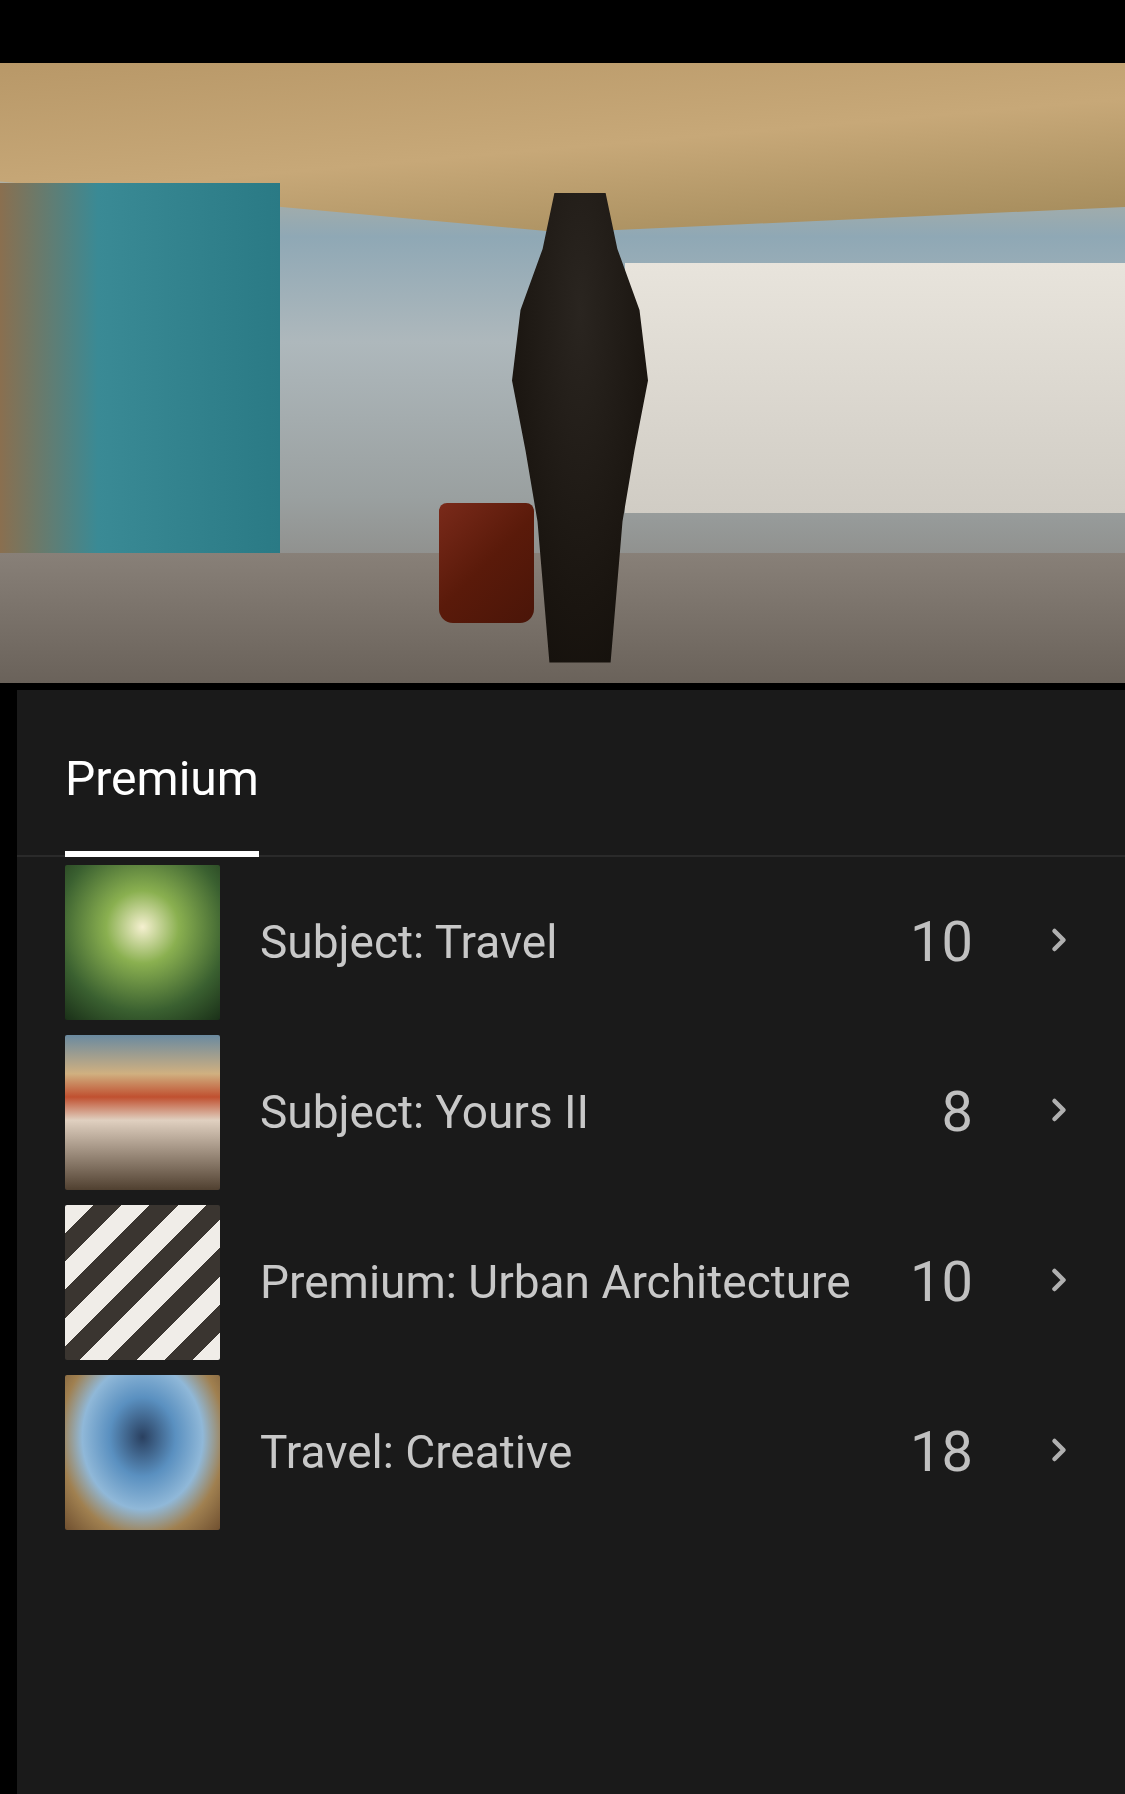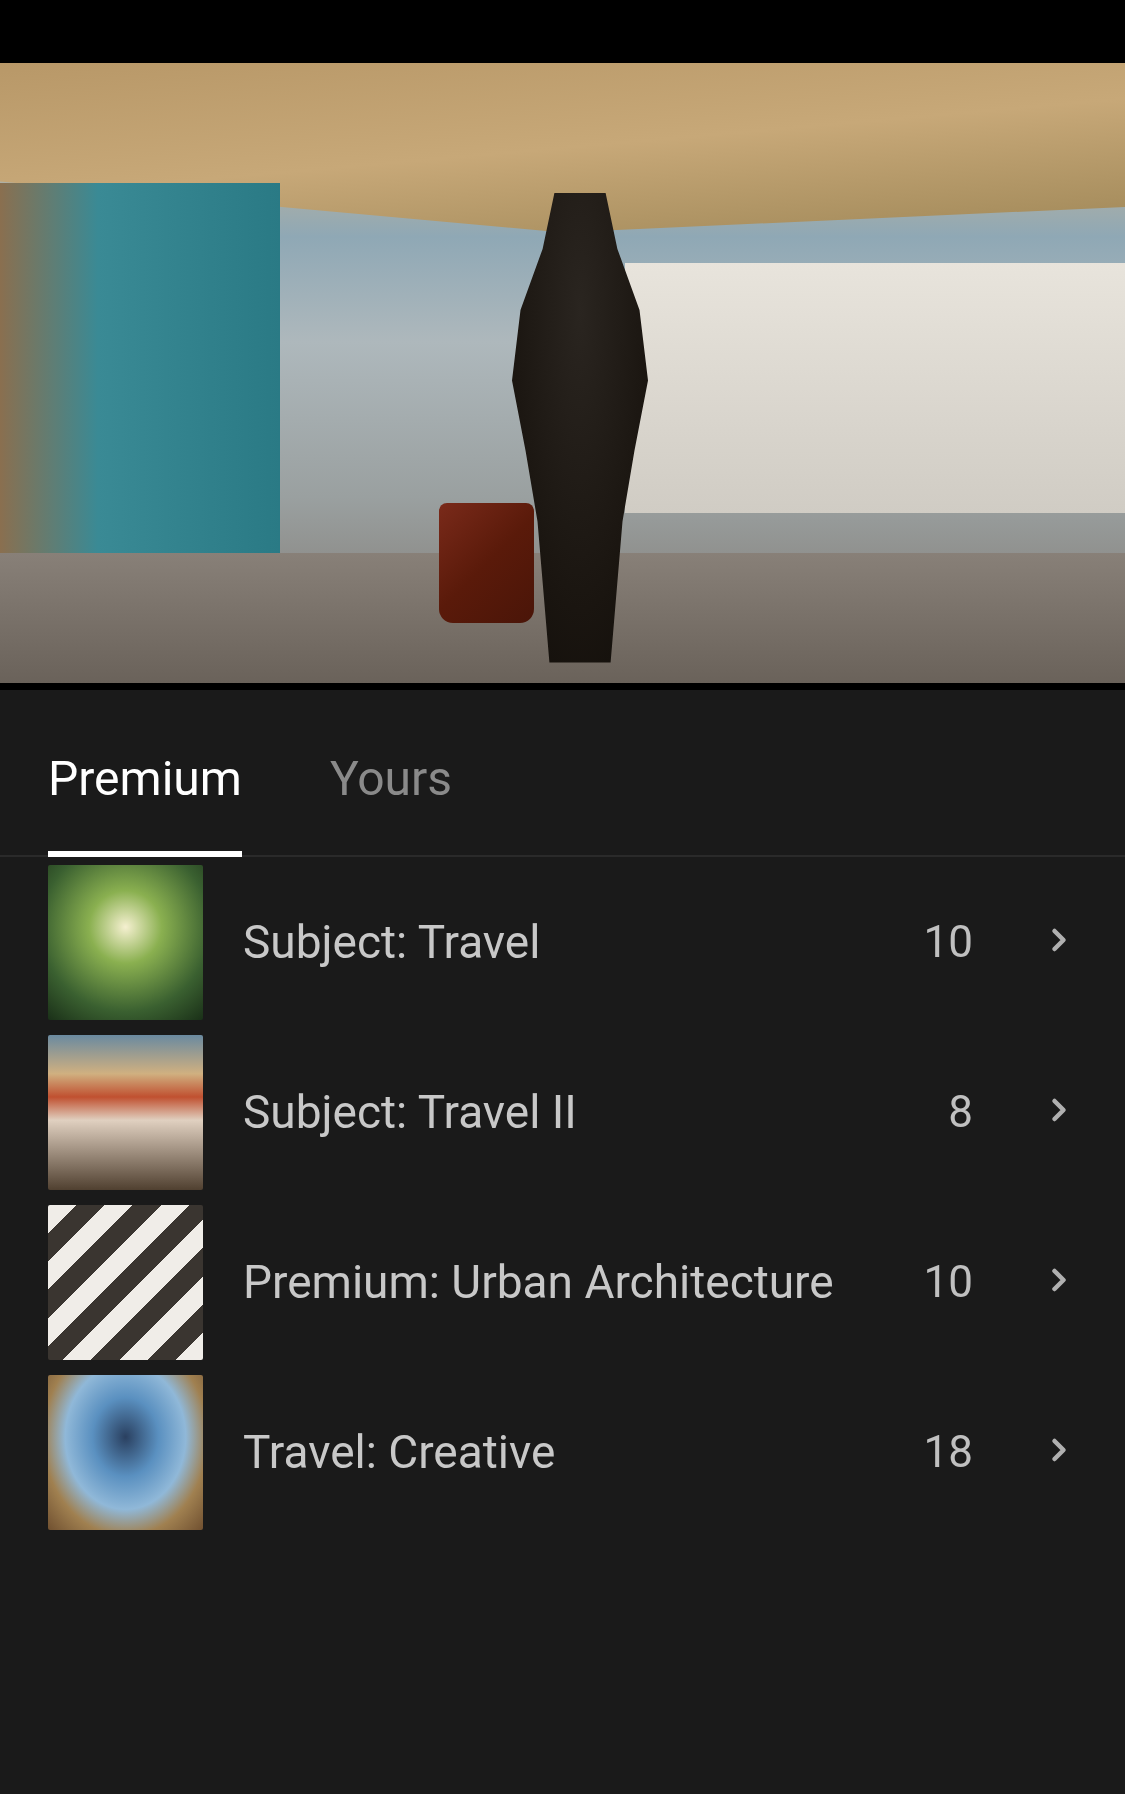--- a/index.html
+++ b/index.html
@@ -81,20 +81,21 @@
     right: 0;
     height: 130px;
     background: linear-gradient(180deg, #888078 0%, #6a625a 100%);
   }
 
   .bottom-panel {
     background: #1a1a1a;
     height: 1104px;
     display: flex;
     flex-direction: column;
+    margin-left: 17px;
   }
   .tabs {
     display: flex;
     padding: 60px 48px 0 48px;
     gap: 88px;
     border-bottom: 2px solid #2a2a2a;
   }
   .tab {
     font-size: 48px;
     font-weight: 400;
@@ -146,21 +147,21 @@
   .thumb-video {
     background: radial-gradient(ellipse at 50% 40%, #2a4060 0%, #5a90c0 30%, #90b8d8 55%, #a08050 75%, #705030 100%);
   }
   .preset-label {
     flex: 1;
     font-size: 46px;
     color: #c8c8c8;
     font-weight: 400;
   }
   .preset-count {
-    font-size: 44px;
+    font-size: 56px;
     color: #c0c0c0;
     font-weight: 400;
     margin-right: 28px;
   }
   .chevron {
     flex-shrink: 0;
   }
   .chevron svg {
     width: 36px;
     height: 36px;
@@ -176,39 +177,38 @@
     <div class="hero-building"></div>
     <div class="hero-ground"></div>
     <div class="hero-figure"></div>
     <div class="hero-can"></div>
   </div>
 </div>
 
 <div class="bottom-panel">
   <div class="tabs">
     <div class="tab active">Premium</div>
-    <div class="tab">Yours</div>
   </div>
 
   <div class="preset-list">
 
     <div class="preset-row">
       <div class="preset-thumb thumb-travel"></div>
       <div class="preset-label">Subject: Travel</div>
       <div class="preset-count">10</div>
       <div class="chevron">
         <svg viewBox="0 0 24 24" fill="none" stroke="#b0b0b0" stroke-width="3" stroke-linecap="round" stroke-linejoin="round">
             <polyline points="9 18 15 12 9 6"></polyline>
           </svg>
       </div>
     </div>
 
     <div class="preset-row">
       <div class="preset-thumb thumb-travel2"></div>
-      <div class="preset-label">Subject: Travel II</div>
+      <div class="preset-label">Subject: Yours II</div>
       <div class="preset-count">8</div>
       <div class="chevron">
         <svg viewBox="0 0 24 24" fill="none" stroke="#b0b0b0" stroke-width="3" stroke-linecap="round" stroke-linejoin="round">
             <polyline points="9 18 15 12 9 6"></polyline>
           </svg>
       </div>
     </div>
 
     <div class="preset-row">
       <div class="preset-thumb thumb-urban"></div>

